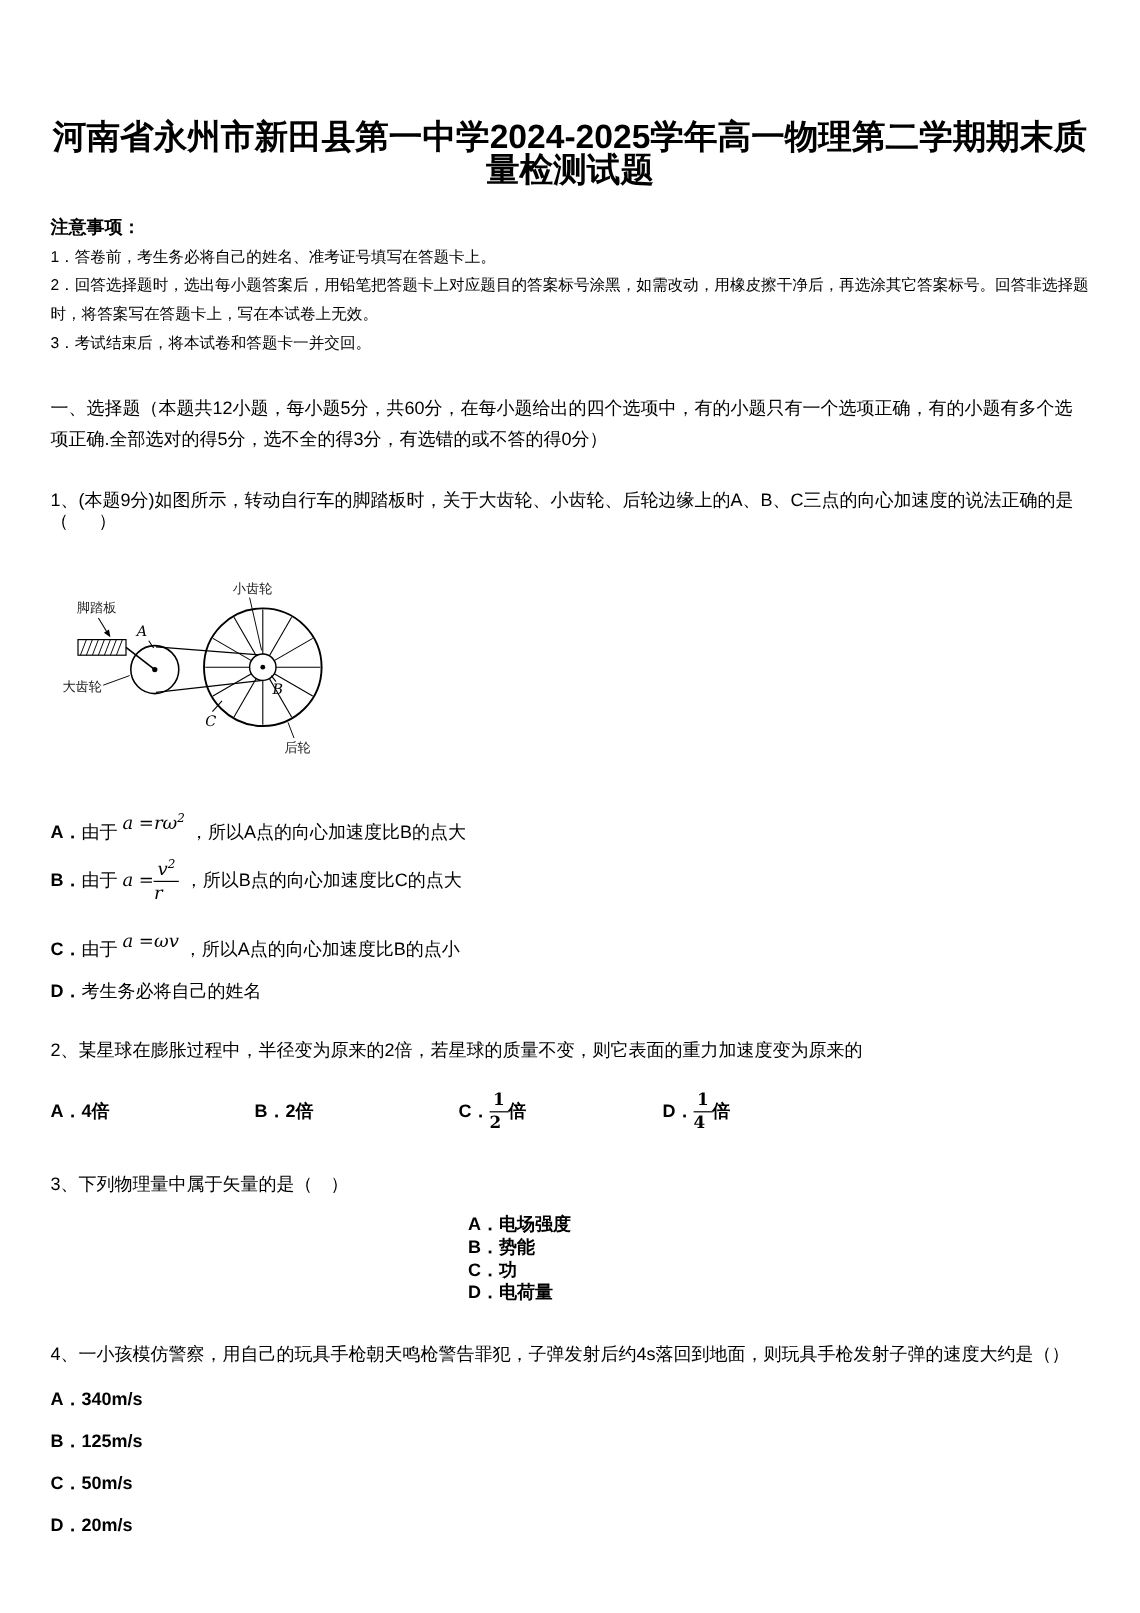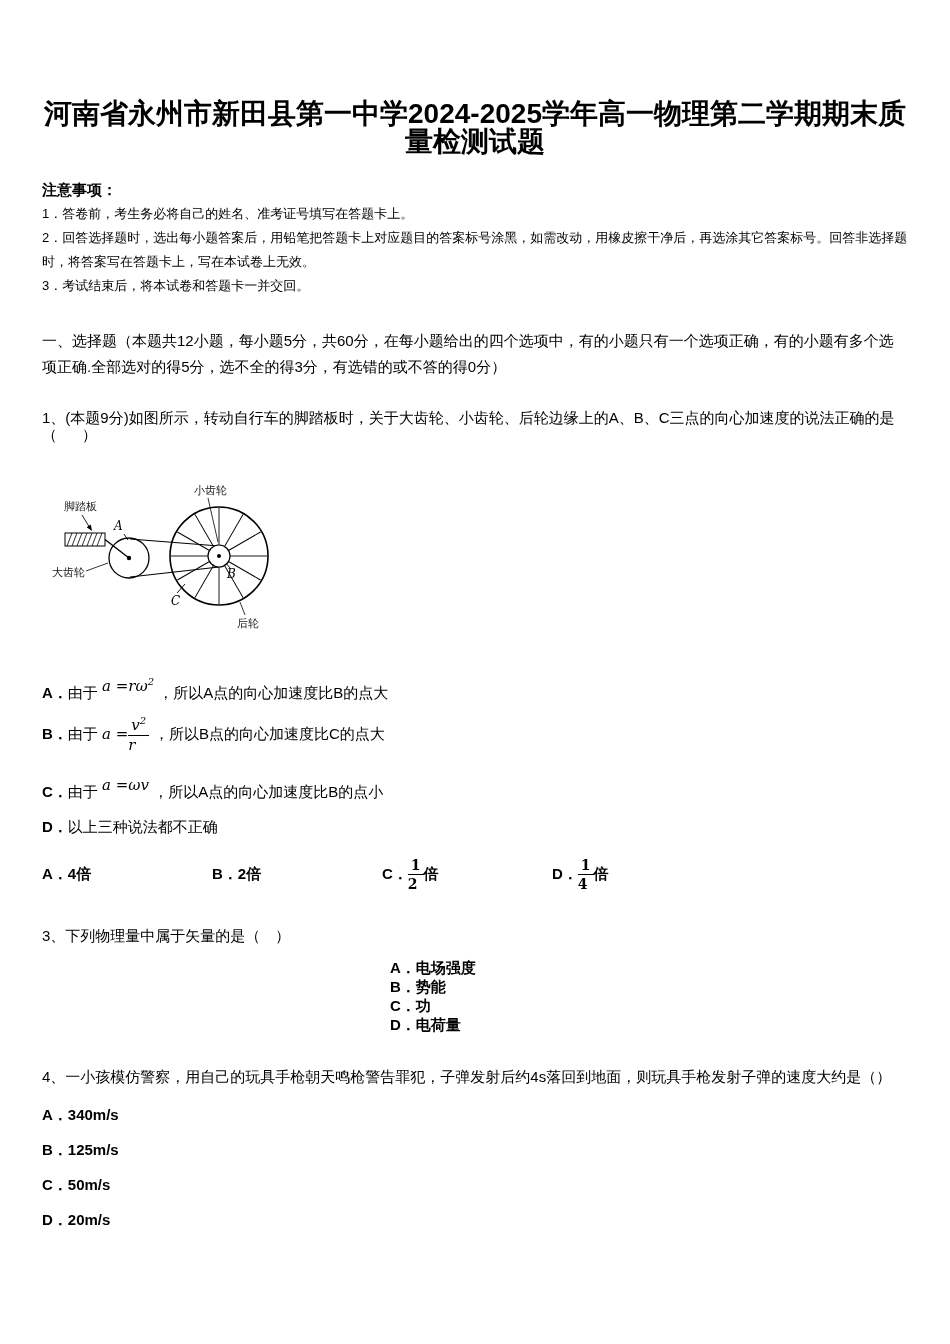--- a/index.html
+++ b/index.html
@@ -140,23 +140,24 @@
     <span>，所以B点的向心加速度比C的点大</span>
   </div>
 
   <div class="q1-opt q1-opt-c">
     <span class="opt-label">C．</span><span>由于</span>
     <span class="formula raised">a =ωv</span>
     <span>，所以A点的向心加速度比B的点小</span>
   </div>
 
   <div class="q1-opt q1-opt-d">
-    <span class="opt-label">D．</span><span>以上三种说法都不正确</span>
+    <span class="opt-label">D．</span><span>考生务必将自己的姓名</span>
   </div>
 
+  <div class="stem q2-stem">2、某星球在膨胀过程中，半径变为原来的2倍，若星球的质量不变，则它表面的重力加速度变为原来的</div>
   <div class="opt-row opt-row-frac">
     <div class="col">A．4倍</div>
     <div class="col">B．2倍</div>
     <div class="col">
       <span>C．</span><span class="frac frac-plain"><span class="num">1</span><span class="den">2</span></span><span>倍</span>
     </div>
     <div class="col">
       <span>D．</span><span class="frac frac-plain"><span class="num">1</span><span class="den">4</span></span><span>倍</span>
     </div>
   </div>

